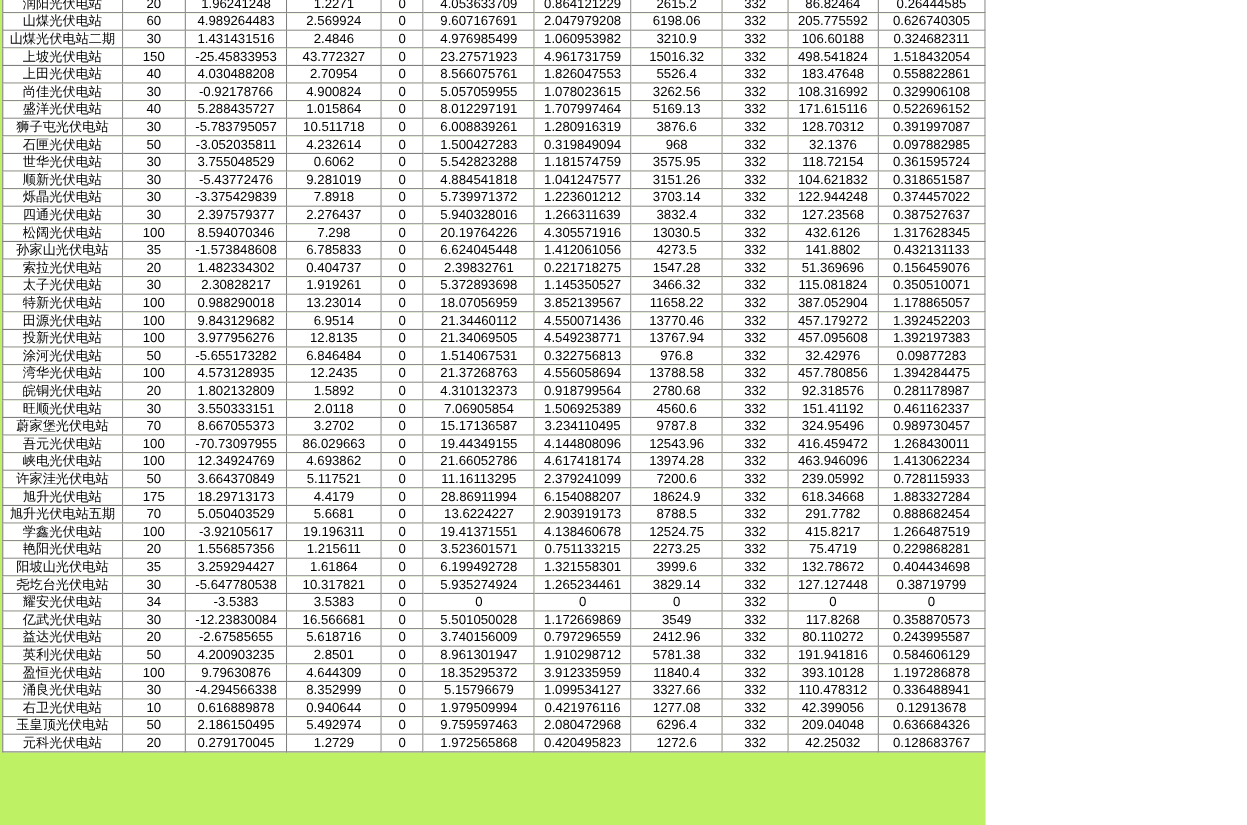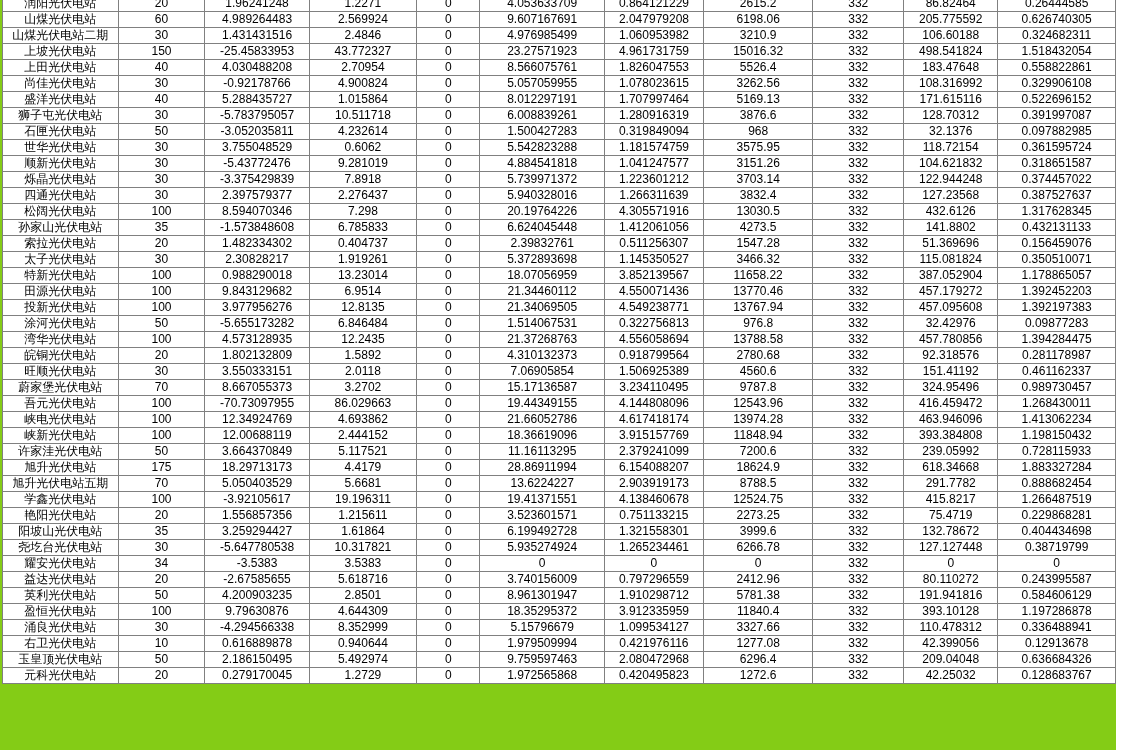--- a/index.html
+++ b/index.html
@@ -1,21 +1,21 @@
 <!DOCTYPE html>
 <html><head>
 <meta charset="utf-8">
 <style>
   html,body{margin:0;padding:0;}
   body{
     width:1134px;height:750px;overflow:hidden;background:#ffffff;
     font-family:"Liberation Sans", sans-serif;
   }
   .sheet{
-    position:relative;width:1116px;height:750px;overflow:hidden;background:#84cc16;
+    position:relative;width:896px;height:750px;overflow:hidden;background:#bef264;
   }
   table.grid{
     position:absolute;left:2px;top:-5px;
     border-collapse:separate;border-spacing:0;table-layout:fixed;
   }
   table.grid td{
     box-sizing:border-box;
     height:16px;
     padding:0 2px;
     border-right:1px solid #808080;
@@ -247,21 +247,21 @@
           <td>141.8802</td>
           <td>0.432131133</td>
         </tr>
         <tr>
           <td>索拉光伏电站</td>
           <td>20</td>
           <td>1.482334302</td>
           <td>0.404737</td>
           <td>0</td>
           <td>2.39832761</td>
-          <td>0.511256307</td>
+          <td>0.221718275</td>
           <td>1547.28</td>
           <td>332</td>
           <td>51.369696</td>
           <td>0.156459076</td>
         </tr>
         <tr>
           <td>太子光伏电站</td>
           <td>30</td>
           <td>2.30828217</td>
           <td>1.919261</td>
@@ -397,33 +397,20 @@
           <td>4.693862</td>
           <td>0</td>
           <td>21.66052786</td>
           <td>4.617418174</td>
           <td>13974.28</td>
           <td>332</td>
           <td>463.946096</td>
           <td>1.413062234</td>
         </tr>
         <tr>
-          <td>峡新光伏电站</td>
-          <td>100</td>
-          <td>12.00688119</td>
-          <td>2.444152</td>
-          <td>0</td>
-          <td>18.36619096</td>
-          <td>3.915157769</td>
-          <td>11848.94</td>
-          <td>332</td>
-          <td>393.384808</td>
-          <td>1.198150432</td>
-        </tr>
-        <tr>
           <td>许家洼光伏电站</td>
           <td>50</td>
           <td>3.664370849</td>
           <td>5.117521</td>
           <td>0</td>
           <td>11.16113295</td>
           <td>2.379241099</td>
           <td>7200.6</td>
           <td>332</td>
           <td>239.05992</td>
@@ -495,37 +482,50 @@
           <td>0.404434698</td>
         </tr>
         <tr>
           <td>尧圪台光伏电站</td>
           <td>30</td>
           <td>-5.647780538</td>
           <td>10.317821</td>
           <td>0</td>
           <td>5.935274924</td>
           <td>1.265234461</td>
-          <td>6266.78</td>
+          <td>3829.14</td>
           <td>332</td>
           <td>127.127448</td>
           <td>0.38719799</td>
         </tr>
         <tr>
           <td>耀安光伏电站</td>
           <td>34</td>
           <td>-3.5383</td>
           <td>3.5383</td>
           <td>0</td>
           <td>0</td>
           <td>0</td>
           <td>0</td>
           <td>332</td>
           <td>0</td>
           <td>0</td>
+        </tr>
+        <tr>
+          <td>亿武光伏电站</td>
+          <td>30</td>
+          <td>-12.23830084</td>
+          <td>16.566681</td>
+          <td>0</td>
+          <td>5.501050028</td>
+          <td>1.172669869</td>
+          <td>3549</td>
+          <td>332</td>
+          <td>117.8268</td>
+          <td>0.358870573</td>
         </tr>
         <tr>
           <td>益达光伏电站</td>
           <td>20</td>
           <td>-2.67585655</td>
           <td>5.618716</td>
           <td>0</td>
           <td>3.740156009</td>
           <td>0.797296559</td>
           <td>2412.96</td>

